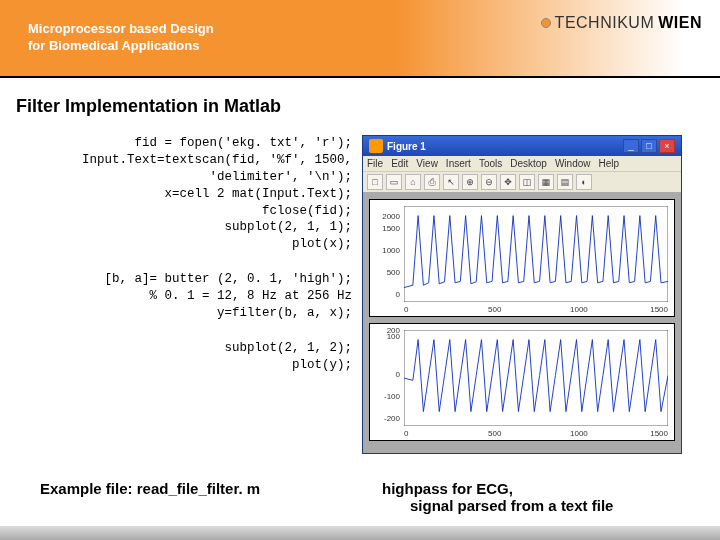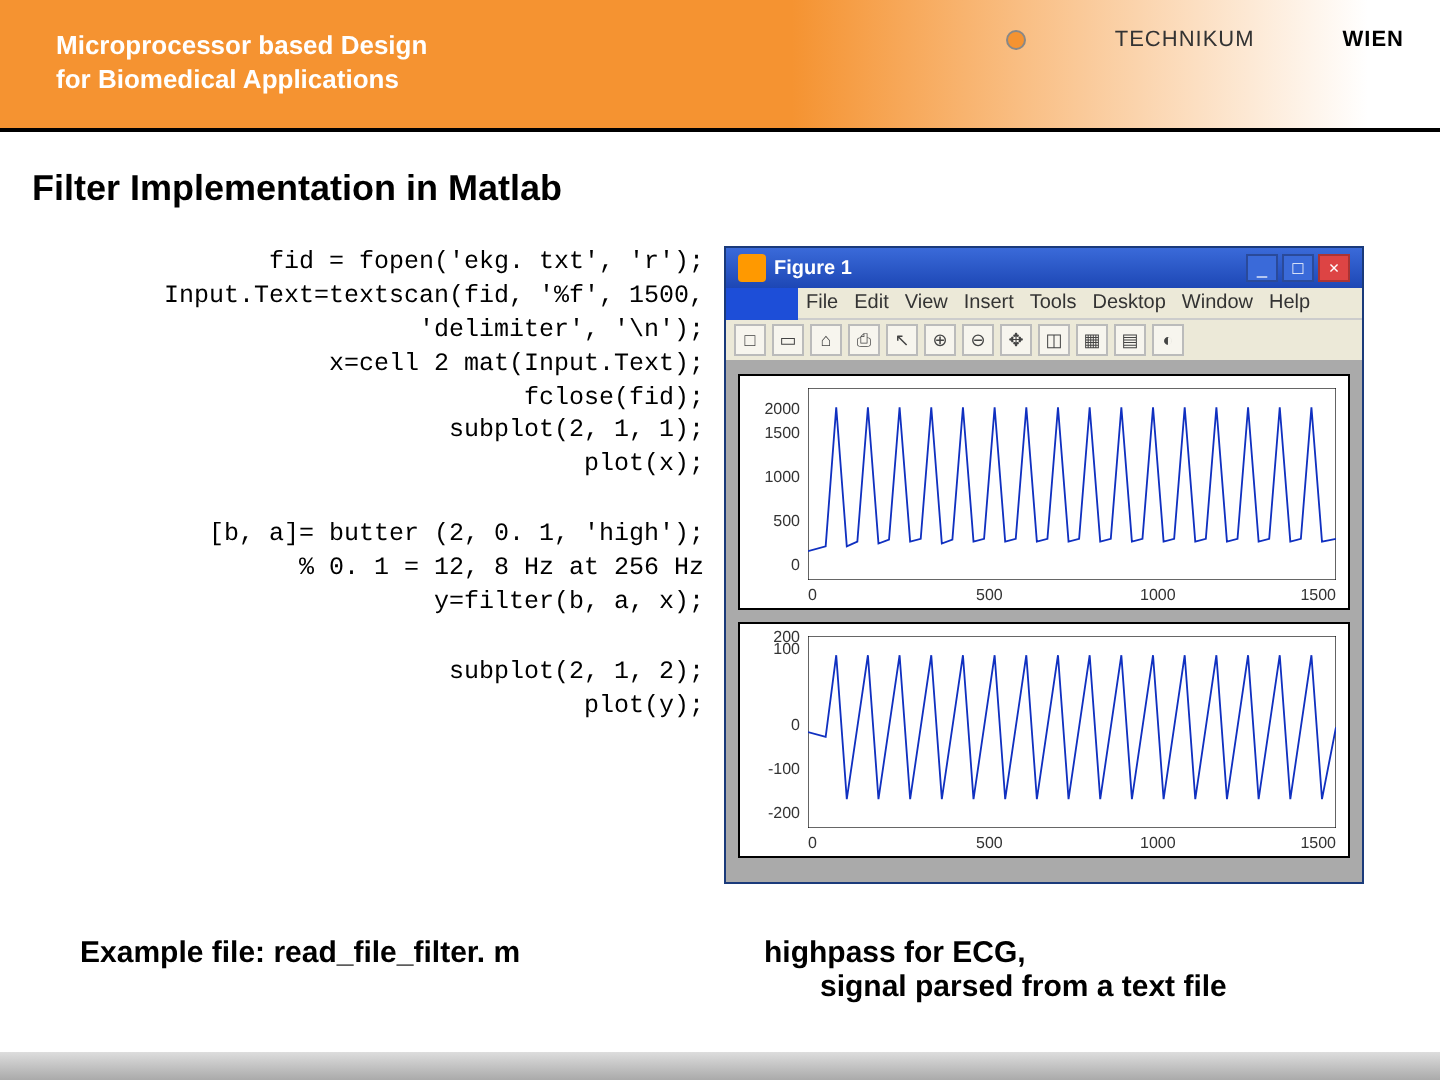--- a/index.html
+++ b/index.html
@@ -1,35 +1,35 @@
 <!DOCTYPE html>
 <html><head>
 <meta charset="utf-8">
 <style>
   * { margin: 0; padding: 0; box-sizing: border-box; }
   body { width: 720px; height: 540px; font-family: Arial, sans-serif; background: #fff; position: relative; overflow: hidden; }
-  .header { height: 64px; background: linear-gradient(90deg, #f59331 0%, #f59331 55%, #fff 95%); display: flex; align-items: center; padding-left: 28px; position: relative; }
+  .header { height: 76px; background: linear-gradient(90deg, #f59331 0%, #f59331 55%, #fff 95%); display: flex; align-items: center; padding-left: 28px; position: relative; }
   .header-title { color: #fff; font-size: 13px; line-height: 1.3; font-weight: bold; }
-  .logo { position: absolute; right: 18px; top: 14px; display: flex; align-items: center; font-size: 11px; color: #333; gap: 40px; }
+  .logo { position: absolute; right: 18px; top: 14px; display: flex; align-items: center; font-size: 16px; color: #333; }
   .logo-dot { width: 10px; height: 10px; border-radius: 50%; background: #f59331; border: 1px solid #888; margin-right: 4px; }
   .logo-text1 { color: #333; letter-spacing: 0.5px; }
   .logo-text2 { font-weight: bold; color: #000; letter-spacing: 0.5px; margin-left: 4px; }
   .hr { height: 2px; background: #000; margin: 0 0 18px 0; }
   .content { padding: 0 12px; }
   .slide-title { font-size: 18px; font-weight: bold; color: #000; margin-bottom: 18px; margin-left: 4px; }
   .cols { display: flex; gap: 10px; }
   .left { flex: 0 0 340px; padding-left: 22px; text-align: right; }
   .code { font-family: "Courier New", monospace; font-size: 12.5px; line-height: 1.35; white-space: pre; margin-bottom: 18px; }
   .right { flex: 1; }
   .figwin { width: 320px; border: 1px solid #1a3a7a; background: #1d4ed8; font-size: 10px; }
   .figwin-title { background: linear-gradient(#3a6ad9,#1d47b5); color: #fff; padding: 3px 6px; display: flex; align-items: center; height: 20px; }
   .figwin-title span.t { flex: 1; font-weight: bold; }
   .tbtn { width: 16px; height: 14px; background: #d44; margin-left: 2px; display: inline-flex; align-items: center; justify-content: center; color: #fff; font-size: 9px; border: 1px solid #a33; }
   .tbtn.min { background: #3a6ad9; border-color: #2a4a9a; }
-  .menubar { background: #ece9d8; padding: 2px 4px; color: #333; display:flex; gap:8px; border-bottom:1px solid #ccc;margin-left:36px; }
+  .menubar { background: #ece9d8; padding: 2px 4px; color: #333; display:flex; gap:8px; border-bottom:1px solid #ccc; }
   .toolbar { background: #ece9d8; padding: 2px 4px; display: flex; gap: 3px; border-bottom: 1px solid #aaa; }
   .ticon { width: 16px; height: 16px; background: #f7f5ee; border: 1px solid #bbb; display:inline-flex; align-items:center; justify-content:center; font-size:9px; color:#444;}
   .figbody { background: #aaa; padding: 6px; }
   .plot { background: #fff; border: 1px solid #000; height: 118px; margin-bottom: 6px; position: relative; padding: 6px 6px 14px 34px; }
   .plot svg { width: 100%; height: 100%; }
   .ylab { position: absolute; left: 2px; font-size: 8px; color: #333; text-align: right; width: 28px; }
   .xlab { position: absolute; bottom: 2px; font-size: 8px; color: #333; }
   .captions { display: flex; margin-top: 26px; font-weight: bold; font-size: 15px; }
   .cap-left { flex: 0 0 350px; padding-left: 28px; }
   .cap-right { flex: 1; padding-left: 20px; }

